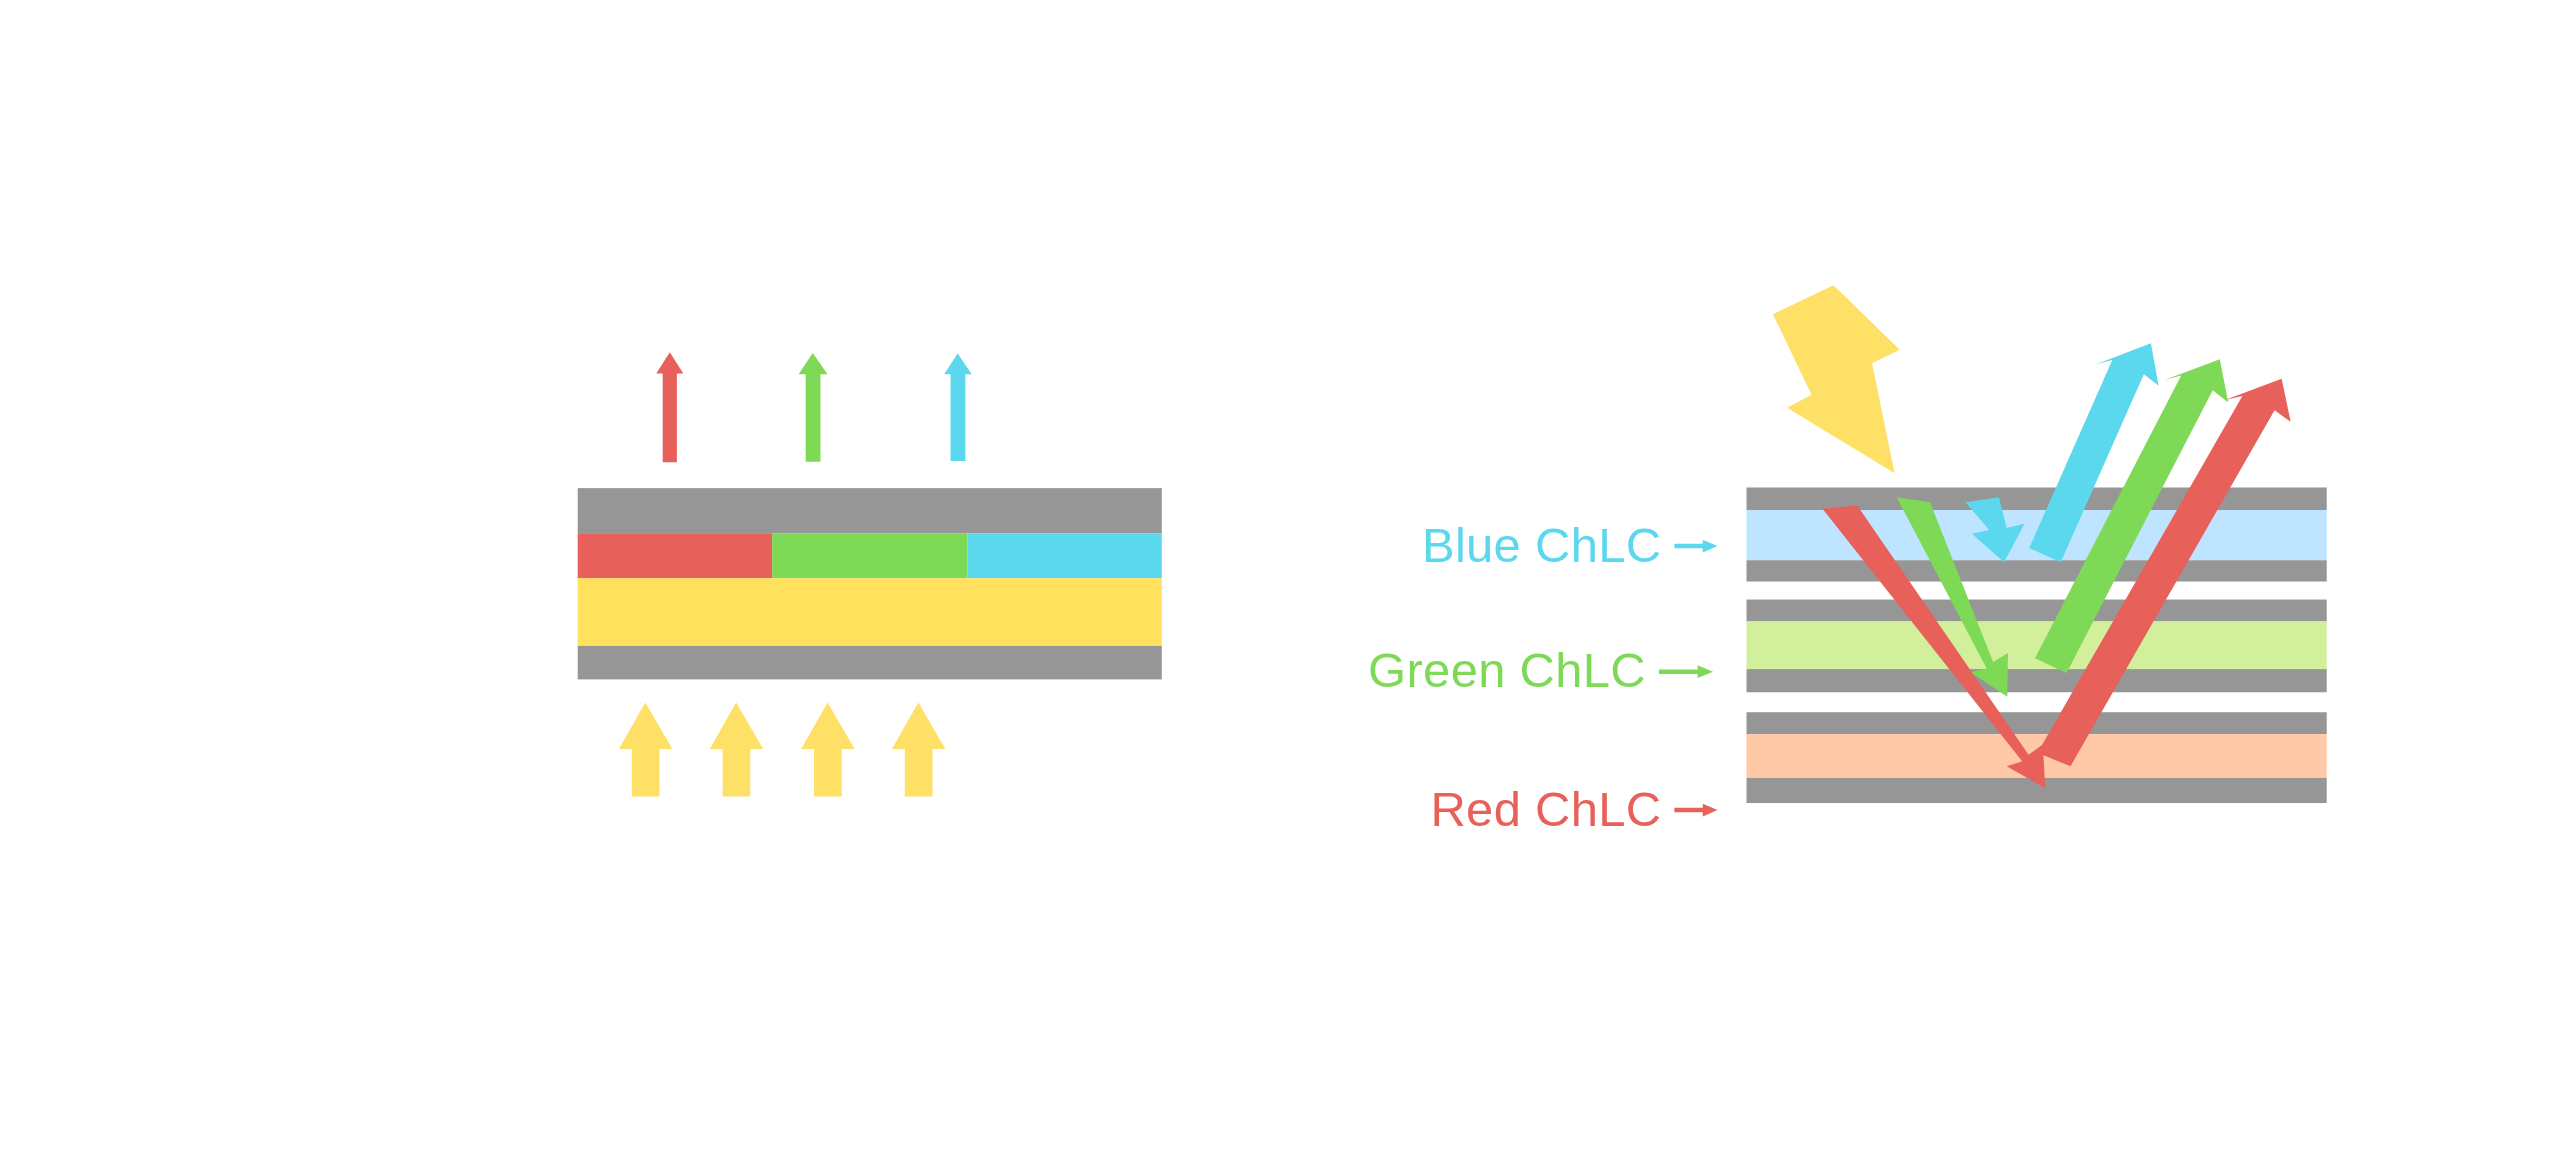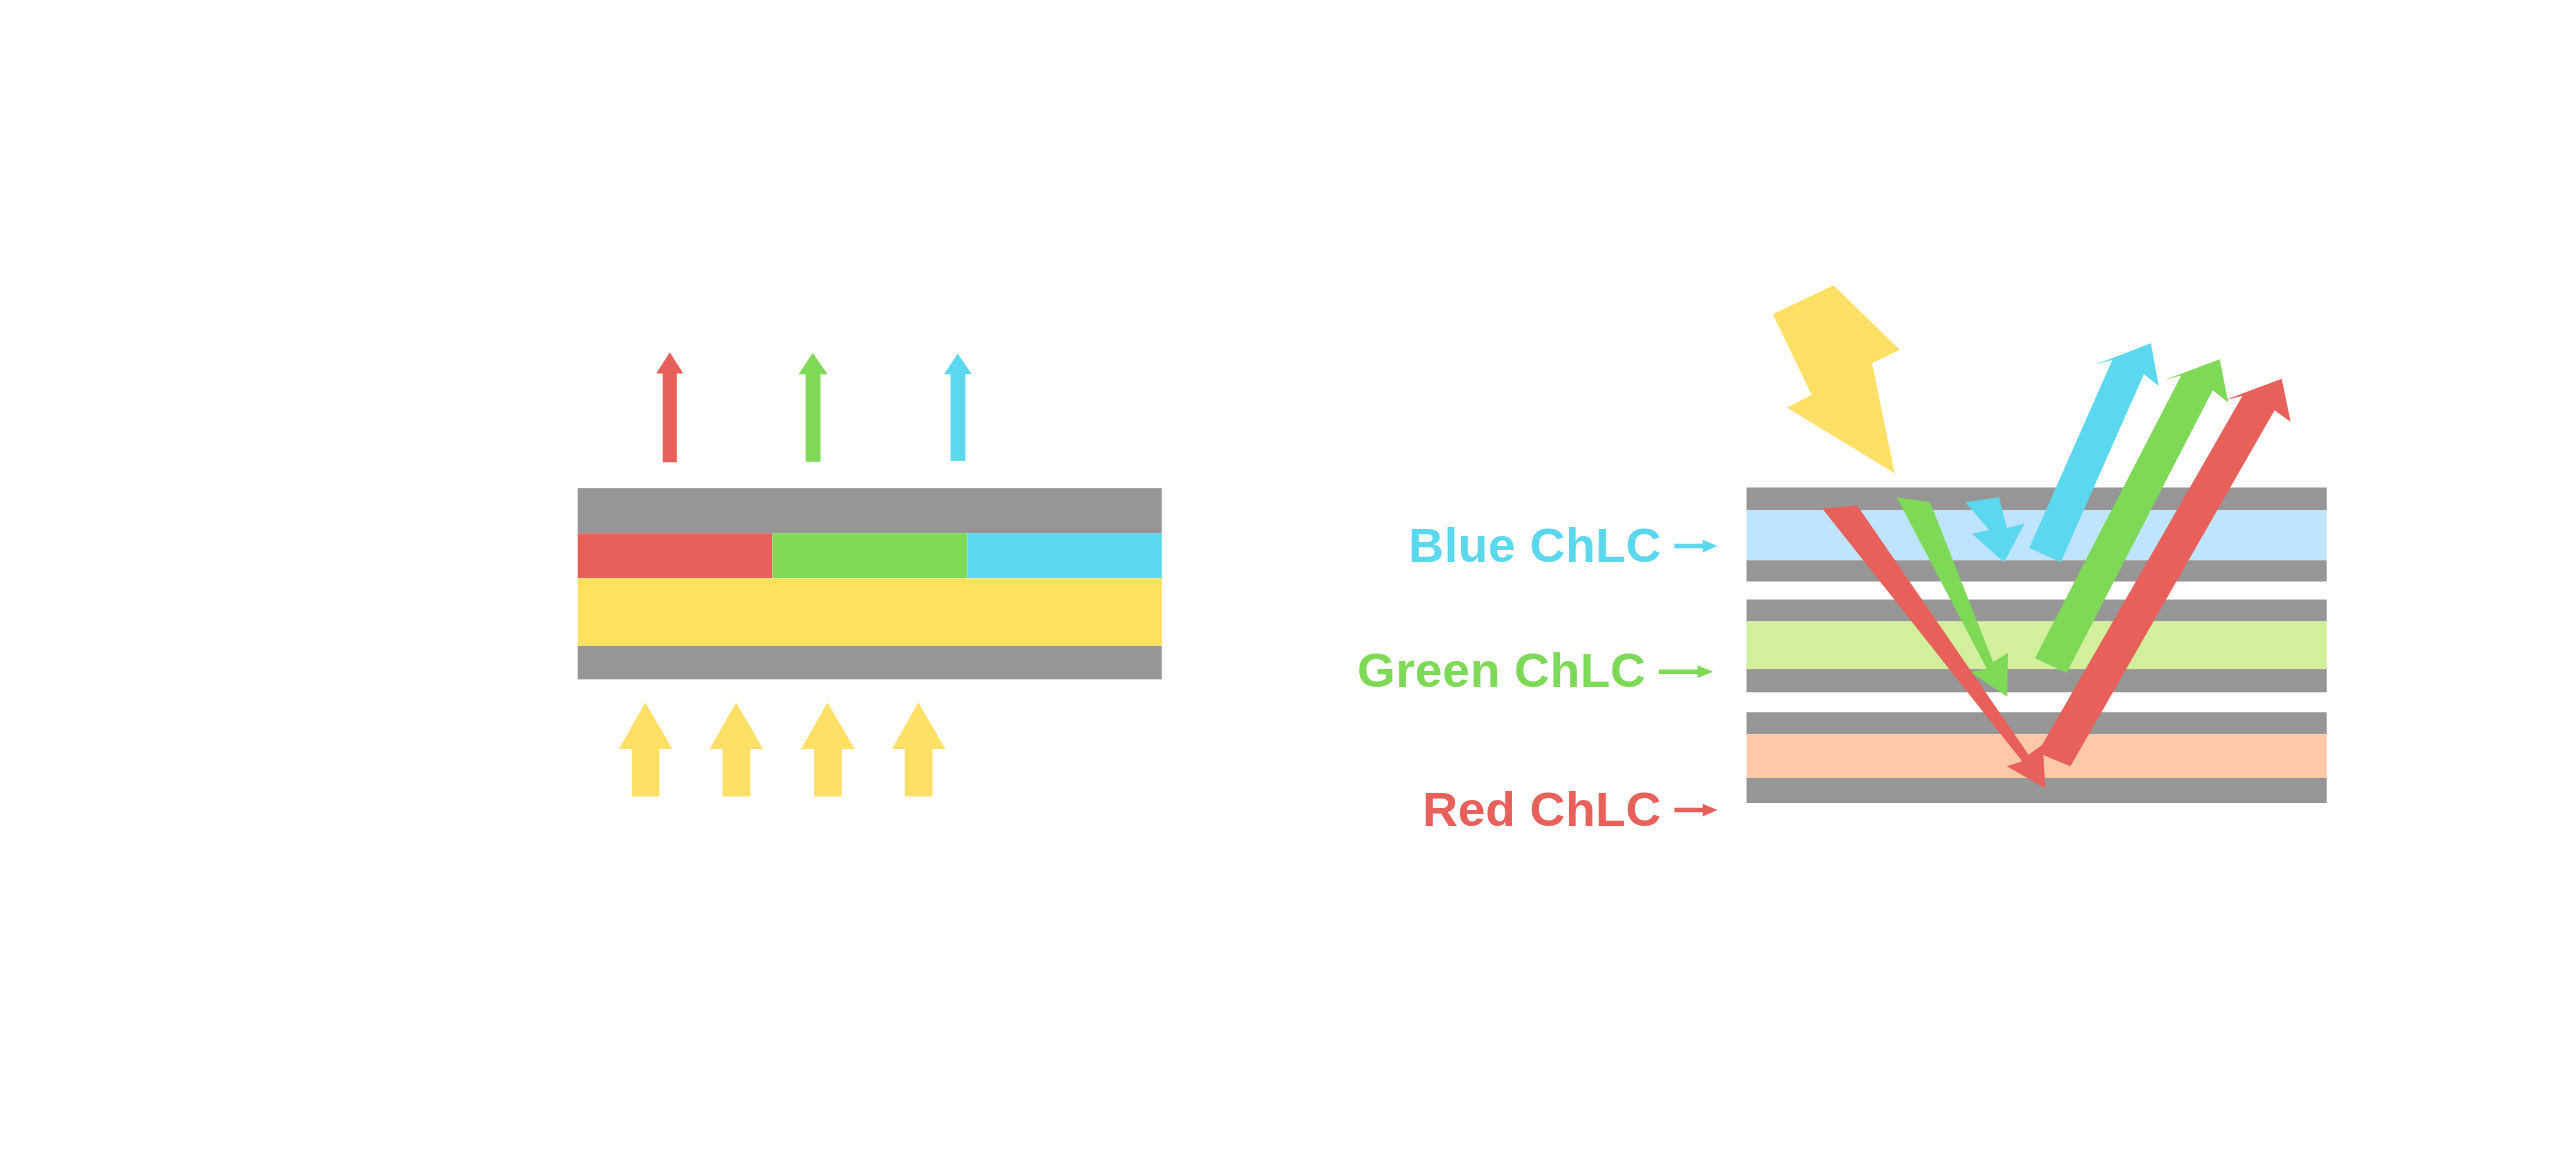--- a/index.html
+++ b/index.html
@@ -11,21 +11,20 @@
     width: 2576px;
     height: 1154px;
     font-family: "Liberation Sans", sans-serif;
     overflow: hidden;
   }
   #figure {
     position: relative;
     width: 2576px;
     height: 816px;
     background: #ffffff;
-    font-weight: bold;
   }
   .svg-root {
     position: absolute;
     top: 0;
     left: 0;
     width: 2576px;
     height: 1154px;
   }
   .label-text {
     font-family: "Liberation Sans", sans-serif;

